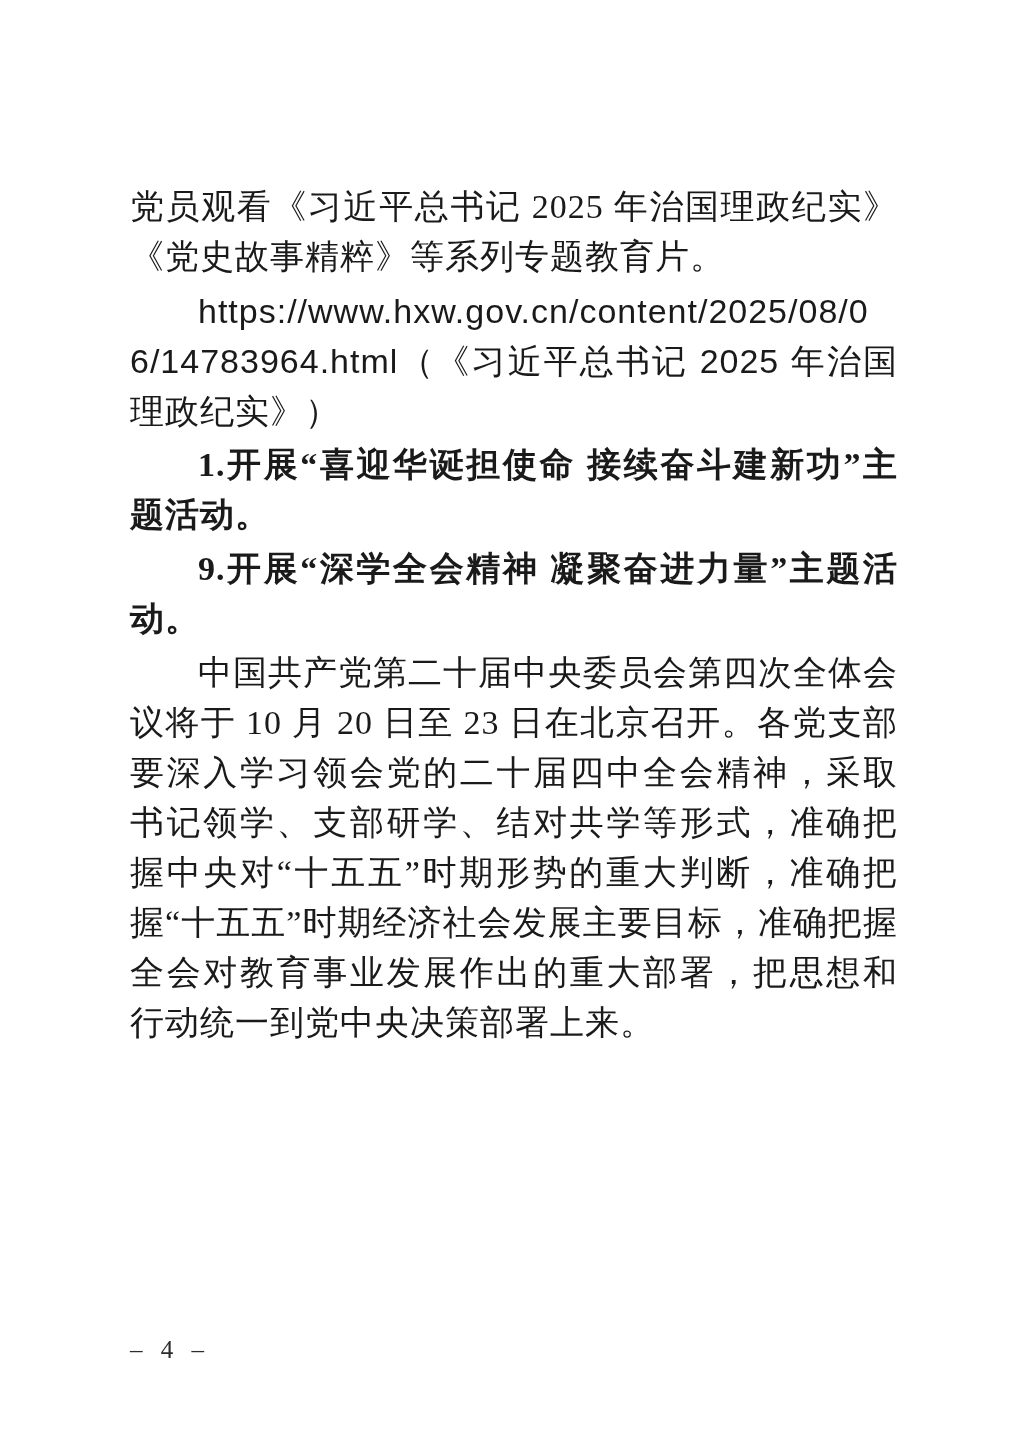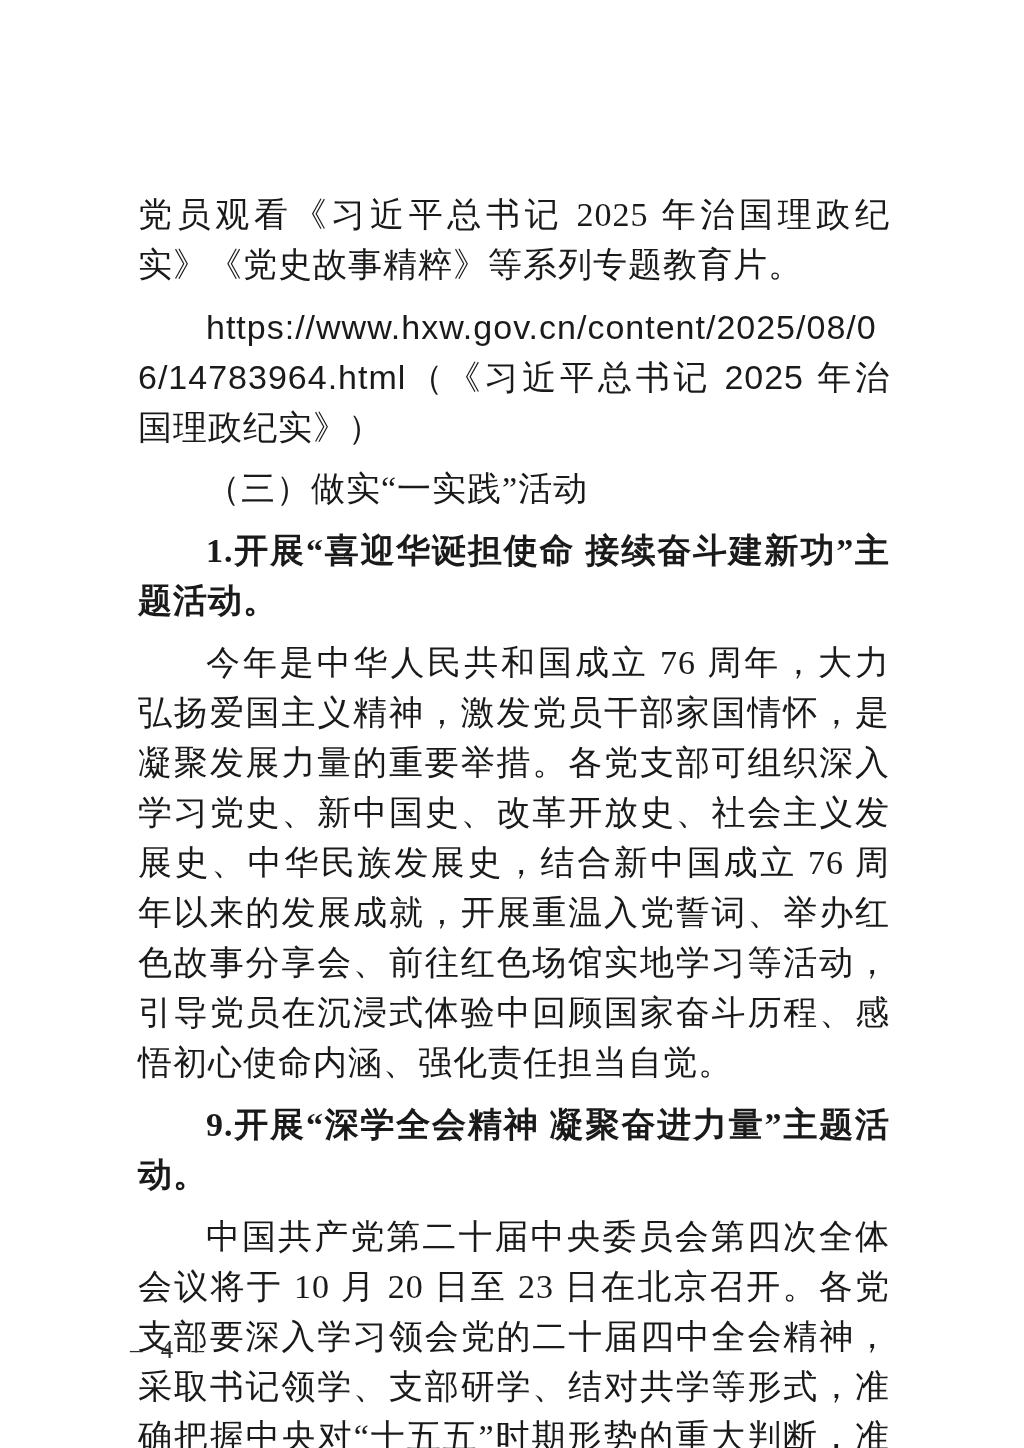--- a/index.html
+++ b/index.html
@@ -16,21 +16,21 @@
       font-family: "Liberation Serif", "DejaVu Serif", serif;
       color: #1a1a1a;
     }
     .content {
       position: absolute;
       left: 126px;
       top: 178px;
       width: 776px;
     }
     .content p {
-      margin: 12px;
+      margin: 4px;
       font-size: 34px;
       line-height: 50px;
       text-align: justify;
       letter-spacing: 1px;
     }
     .indent {
       text-indent: 2em;
     }
     .continuation {
       text-indent: 0;
@@ -56,21 +56,19 @@
       font-family: "Liberation Serif", "DejaVu Serif", serif;
     }
   </style>
 </head>
 <body>
 
 <div class="page">
   <div class="content">
     <p class="continuation">党员观看《习近平总书记 2025 年治国理政纪实》《党史故事精粹》等系列专题教育片。</p>
     <p class="indent url-line">https://www.hxw.gov.cn/content/2025/08/06/14783964.html（《习近平总书记 2025 年治国理政纪实》）</p>
-    <p class="indent section-heading">（三）做实“一实践”活动</p>
     <p class="indent numbered-heading">1.开展“喜迎华诞担使命 接续奋斗建新功”主题活动。</p>
-    <p class="indent">今年是中华人民共和国成立 76 周年，大力弘扬爱国主义精神，激发党员干部家国情怀，是凝聚发展力量的重要举措。各党支部可组织深入学习党史、新中国史、改革开放史、社会主义发展史、中华民族发展史，结合新中国成立 76 周年以来的发展成就，开展重温入党誓词、举办红色故事分享会、前往红色场馆实地学习等活动，引导党员在沉浸式体验中回顾国家奋斗历程、感悟初心使命内涵、强化责任担当自觉。</p>
     <p class="indent numbered-heading">9.开展“深学全会精神 凝聚奋进力量”主题活动。</p>
     <p class="indent">中国共产党第二十届中央委员会第四次全体会议将于 10 月 20 日至 23 日在北京召开。各党支部要深入学习领会党的二十届四中全会精神，采取书记领学、支部研学、结对共学等形式，准确把握中央对“十五五”时期形势的重大判断，准确把握“十五五”时期经济社会发展主要目标，准确把握全会对教育事业发展作出的重大部署，把思想和行动统一到党中央决策部署上来。</p>
   </div>
 
   <div class="footer-page-number">– 4 –</div>
 </div>
 
 </body></html>

